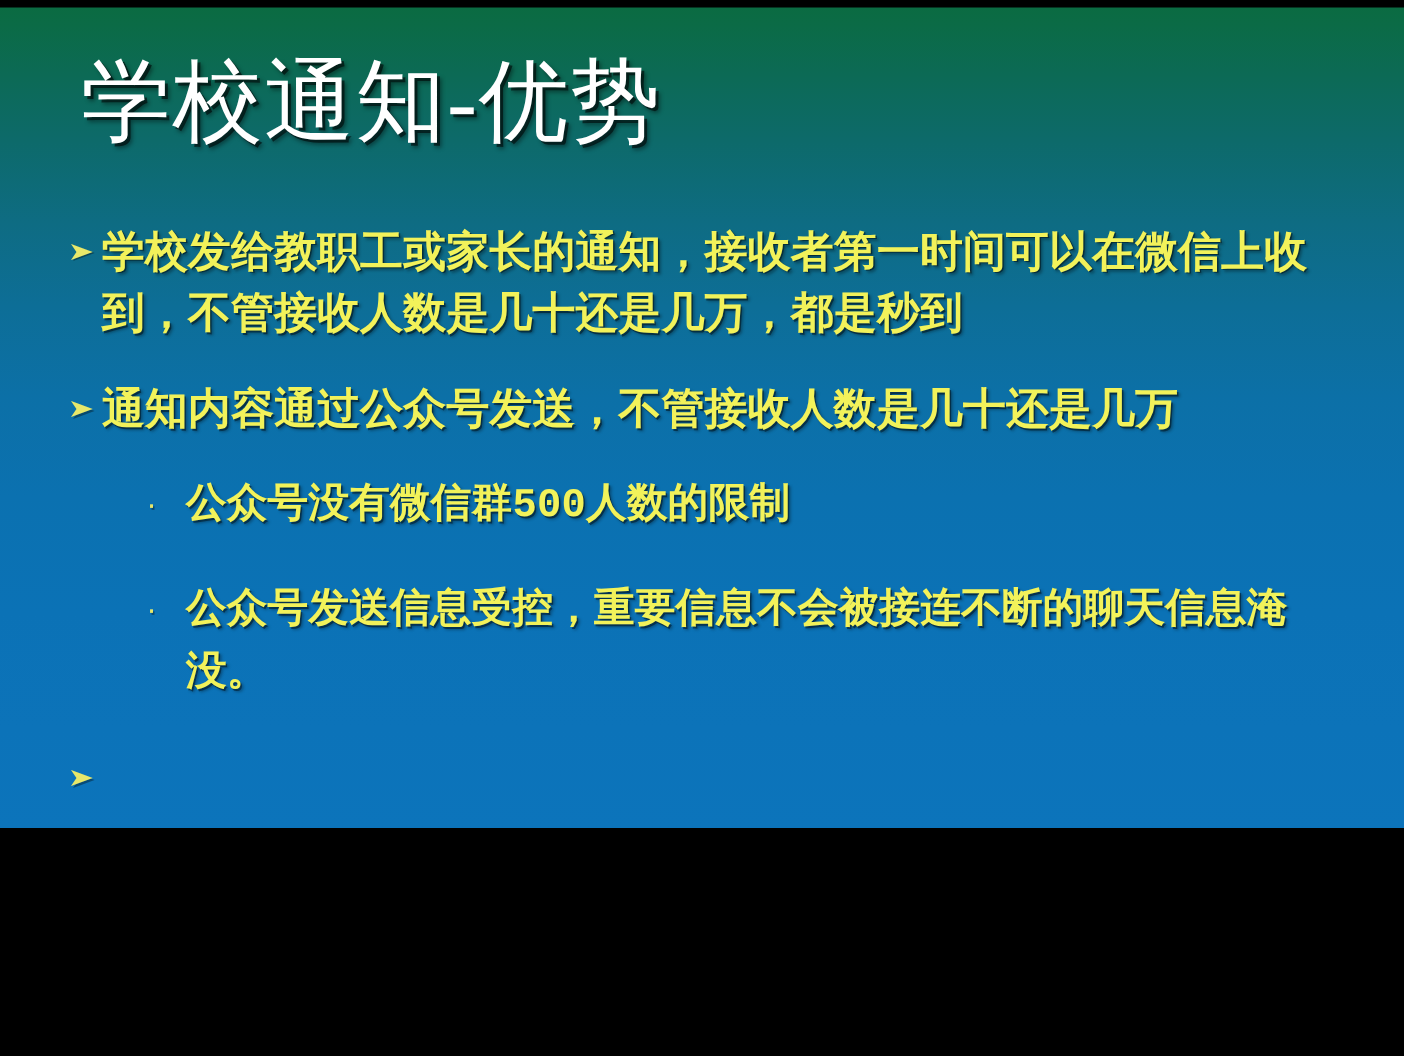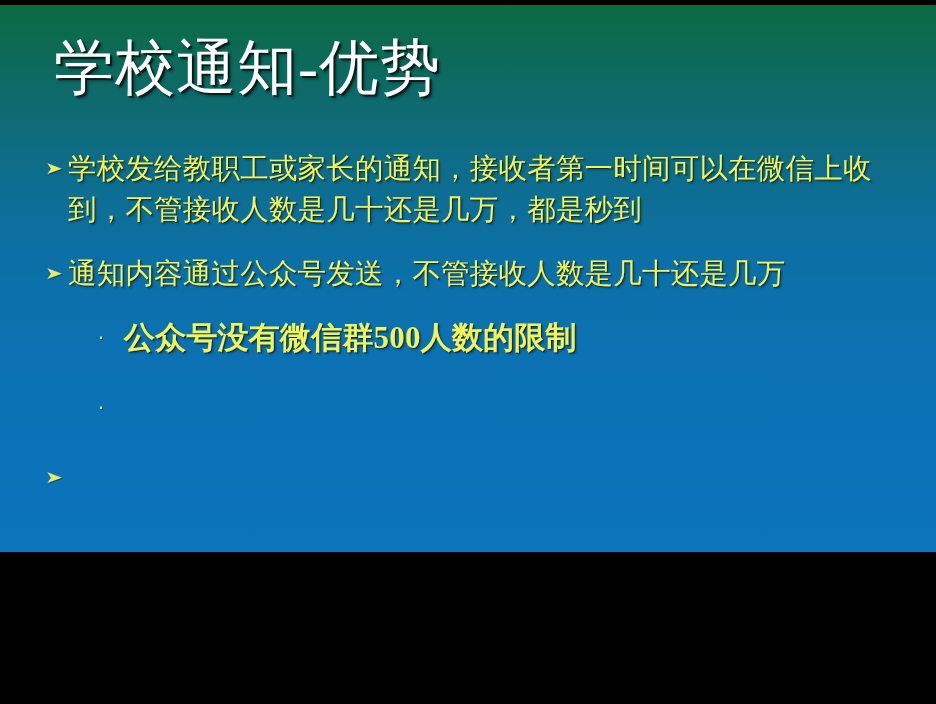--- a/index.html
+++ b/index.html
@@ -85,21 +85,21 @@
     text-align: left;
     transform: scaleX(1.25);
     transform-origin: left center;
     text-shadow: 1px 1px 0 rgba(0,0,0,0.35);
   }
   .lvl1 .txt {
     flex: 1 1 auto;
     color: #f2f25a;
     font-family: "Liberation Serif", "DejaVu Serif", serif;
     font-size: 28.5px;
-    font-weight: normal;
+    font-weight: bold;
     line-height: 41px;
     letter-spacing: 0.2px;
     text-shadow:
        1px 1px 0 rgba(0,0,0,0.42),
        2px 2px 2px rgba(0,0,0,0.30);
   }
 
   
   .lvl2 {
     padding: 0 70px 0 98px;
@@ -111,22 +111,22 @@
     color: #e8e86a;
     font-family: "DejaVu Sans", sans-serif;
     font-size: 19px;
     line-height: 42px;
     text-align: left;
     text-shadow: 1px 1px 0 rgba(0,0,0,0.35);
   }
   .lvl2 .txt {
     flex: 1 1 auto;
     color: #f2f25a;
-    font-family: Liberation Serif, serif;
-    font-size: 31px;
+    font-family: Liberation Mono, monospace;
+    font-size: 27px;
     font-weight: bold;
     line-height: 42px;
     letter-spacing: 0.2px;
     text-shadow:
        1px 1px 0 rgba(0,0,0,0.42),
        2px 2px 2px rgba(0,0,0,0.30);
   }
 
   .sp-a { height: 8px; }
   .sp-b { height: 12px; }
@@ -158,20 +158,21 @@
 
     <div class="blk lvl2">
       <span class="marker">·</span>
       <span class="txt">公众号没有微信群500人数的限制</span>
     </div>
 
     <div class="sp-b"></div>
 
     <div class="blk lvl2">
       <span class="marker">·</span>
+      <span class="txt">公众号发送信息受控，重要信息不会被接连不断的聊天信息淹没。</span>
     </div>
 
     <div class="sp-b"></div>
 
     <div class="blk lvl1">
       <span class="marker">➤</span>
     </div>
 
   </div>
 </div>

